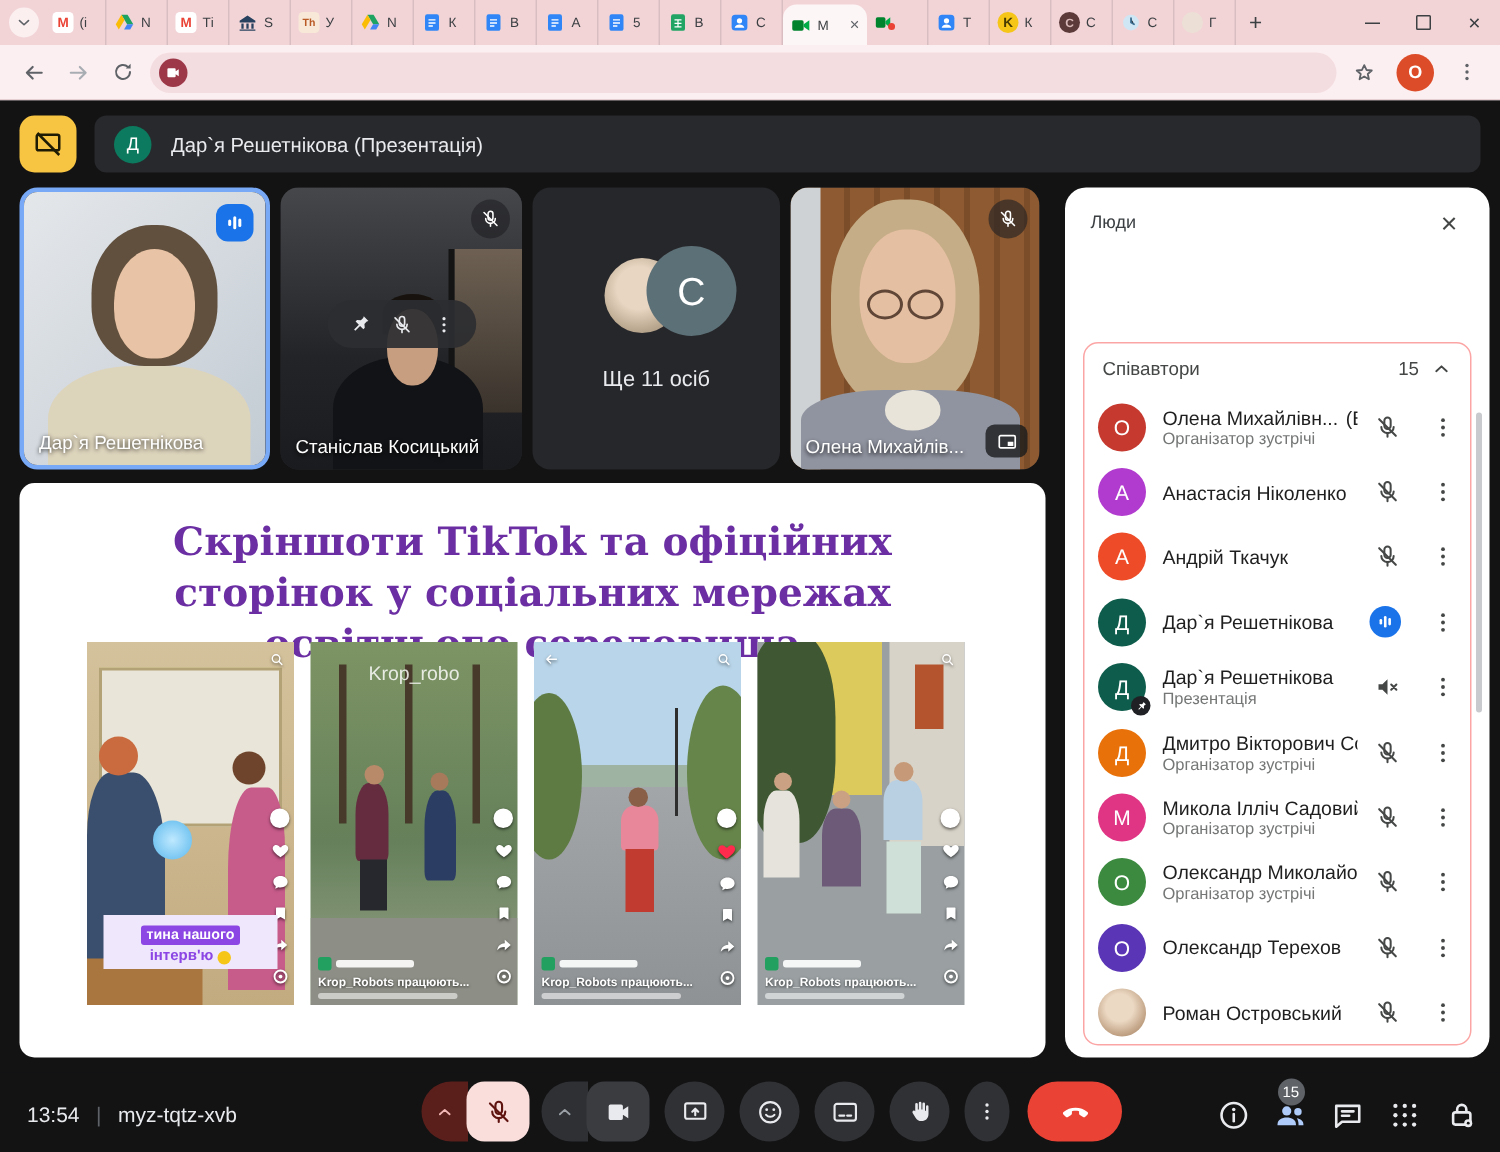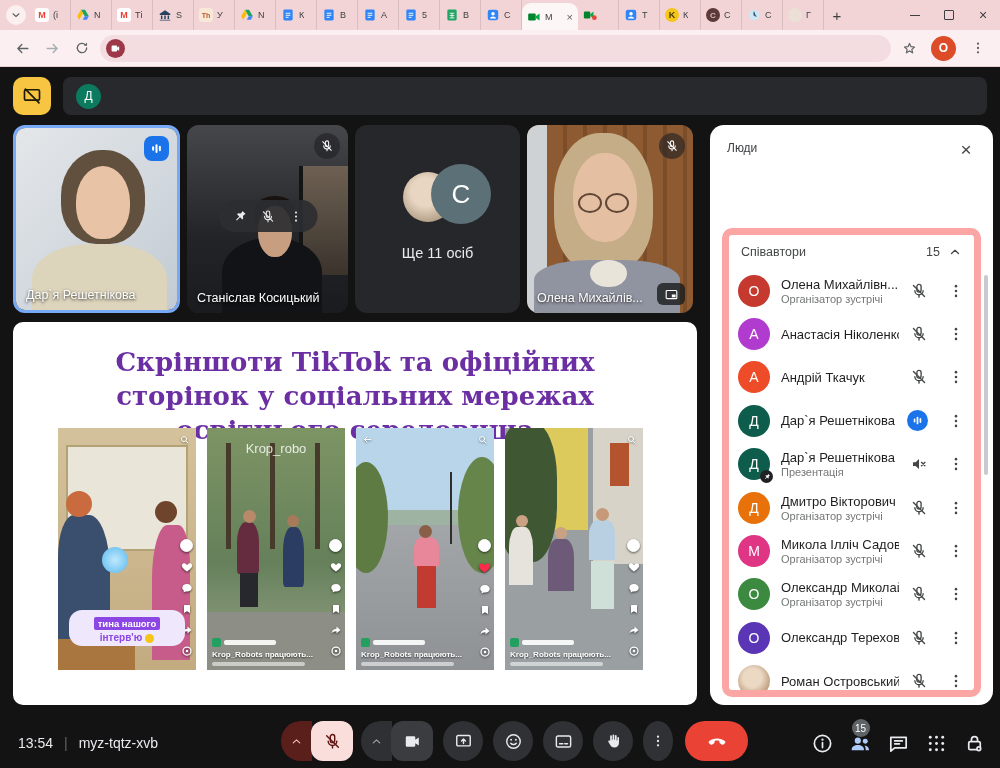--- a/index.html
+++ b/index.html
@@ -89,21 +89,21 @@
   .ticon.tr{right:6px;} .ticon.tl{left:6px;}
   .th1{background:linear-gradient(#d4c29c,#c3ab80);}
   .th1 .board{position:absolute;left:6%;top:7%;width:88%;height:44%;background:#e9e5d8;border:2px solid #b3a276;box-sizing:border-box;}
   .th1 .strip{position:absolute;left:6%;top:7%;width:88%;height:6px;background:#e3d24e;}
   .th1 .f1h{position:absolute;left:6%;top:26%;width:26px;height:26px;border-radius:50%;background:#c96b3f;}
   .th1 .f1b{position:absolute;left:0;top:36%;width:38%;height:58%;background:#3a4f6d;border-radius:30% 40% 0 0;}
   .th1 .f2h{position:absolute;right:14%;top:30%;width:22px;height:22px;border-radius:50%;background:#6e452c;}
   .th1 .f2b{position:absolute;right:4%;top:40%;width:28%;height:56%;background:#c75b8a;border-radius:40% 30% 0 0;}
   .th1 .glow{position:absolute;left:32%;top:49%;width:26px;height:26px;border-radius:50%;background:radial-gradient(#bfe9ff,#59b7ec);}
   .th1 .table{position:absolute;left:0;bottom:0;width:56%;height:13%;background:#a9763f;}
-  .th1 .pcap{position:absolute;left:8%;bottom:10%;width:84%;background:#efe7fb;border-radius:13px;padding:3px 4px;box-sizing:border-box;text-align:center;z-index:6;}
+  .th1 .pcap{position:absolute;left:8%;bottom:10%;width:84%;background:#efe7fb;border-radius:0;padding:3px 4px;box-sizing:border-box;text-align:center;z-index:6;}
   .th1 .pc1{display:inline-block;background:#8b46e4;color:#fff;font-size:9.5px;font-weight:bold;padding:1px 4px;border-radius:2px;}
   .th1 .pc2{color:#8b46e4;font-size:10px;font-weight:bold;margin-top:1px;display:flex;align-items:flex-end;justify-content:center;gap:3px;}
   .emojidot{width:9px;height:9px;border-radius:50%;background:#f5c518;display:inline-block;}
   .th2{background:linear-gradient(#7d9464,#65805a 55%,#9aa48c);}
   .th2 .trunk{position:absolute;top:6%;width:5px;height:44%;background:#473a2a;}
   .th2 .path{position:absolute;left:0;right:0;bottom:0;height:24%;background:#8d8f86;}
   .th2 .w1h{position:absolute;left:26%;top:34%;width:13px;height:13px;border-radius:50%;background:#b98a6a;}
   .th2 .w1b{position:absolute;left:22%;top:39%;width:22px;height:52px;background:#652c40;border-radius:40% 40% 10% 10%;}
   .th2 .w1l{position:absolute;left:24%;top:60%;width:18px;height:34px;background:#26282e;}
   .th2 .w2h{position:absolute;left:58%;top:36%;width:12px;height:12px;border-radius:50%;background:#a87a5c;}
@@ -127,21 +127,21 @@
   .th4 .g3h{position:absolute;left:66%;top:33%;width:13px;height:13px;border-radius:50%;background:#c69a78;}
   .th4 .g3b{position:absolute;left:61%;top:38%;width:26px;height:40px;background:#b9cfe2;border-radius:35% 35% 0 0;}
   .th4 .g3p{position:absolute;left:62%;top:55%;width:23px;height:48px;background:#cfe0d8;}
   
   .panel{position:absolute;top:58px;right:7px;width:283px;height:580px;background:#fff;border-radius:14px;overflow:hidden;color:#202124;}
   .ptitle{position:absolute;left:17px;top:16px;font-size:12px;color:#3c4043;}
   .pclose{position:absolute;right:14px;top:12px;width:26px;height:26px;display:flex;align-items:center;justify-content:center;color:#444746;font-size:19px;}
   .pillrow{position:absolute;left:12px;top:56px;right:0;height:34px;}
   .muteall{position:absolute;left:0;top:0;height:34px;border-radius:17px;background:#c2e7ff;color:#001d35;display:flex;align-items:center;gap:7px;padding:0 11px;font-size:11px;white-space:nowrap;}
   .addpill{position:absolute;right:-16px;top:0;width:52px;height:34px;border-radius:17px;background:#c2e7ff;color:#001d35;display:flex;align-items:center;justify-content:flex-start;padding-left:12px;box-sizing:border-box;}
-  .plist{position:absolute;left:12px;right:12px;top:103px;height:469px;border:7px solid #fca5a5;border-radius:10px;overflow:hidden;box-sizing:border-box;}
+  .plist{position:absolute;left:12px;right:12px;top:103px;height:469px;border:1px solid #fca5a5;border-radius:10px;overflow:hidden;box-sizing:border-box;}
   .sectrow{height:34px;display:flex;align-items:center;padding:0 12px;gap:8px;color:#444746;font-size:12.5px;}
   .sectrow .cnt{margin-left:auto;}
   .prow{height:43.4px;display:flex;align-items:center;gap:11px;padding:0 9px;box-sizing:border-box;}
   .pav{position:relative;width:32px;height:32px;border-radius:50%;color:#fff;display:flex;align-items:center;justify-content:center;font-size:14px;flex:none;}
   .pav.photo{background:radial-gradient(circle at 45% 40%,#ecd9c4 35%,#c0a183 70%,#9b8064);}
   .pinb{position:absolute;right:-3px;bottom:-3px;width:13px;height:13px;border-radius:50%;background:#202124;display:flex;align-items:center;justify-content:center;color:#fff;}
   .ptxt{display:flex;flex-direction:column;min-width:0;flex:1;}
   .pname{font-size:13px;color:#1f1f1f;white-space:nowrap;overflow:hidden;display:flex;gap:5px;}
   .prole{font-size:11px;color:#747775;margin-top:1px;white-space:nowrap;overflow:hidden;}
   .pico{width:18px;height:18px;color:#444746;flex:none;}
@@ -525,20 +525,21 @@
   <div class="meet">
 
     <div class="banner">
       <span class="banneric">
           <svg class="ic" width="20" height="20">
             <use href="#ic-presoff"></use>
           </svg>
         </span>
       <div class="bannerpill">
         <span class="bavatar">Д</span>
+        <span>Дар`я Решетнікова (Презентація)</span>
       </div>
     </div>
 
     <div class="tile t1">
       <div class="bgp"></div>
       <div class="hair"></div>
         <div class="face"></div>
         <div class="body"></div>
       <span class="badge-eq">
           <svg class="ic" width="15" height="15">

